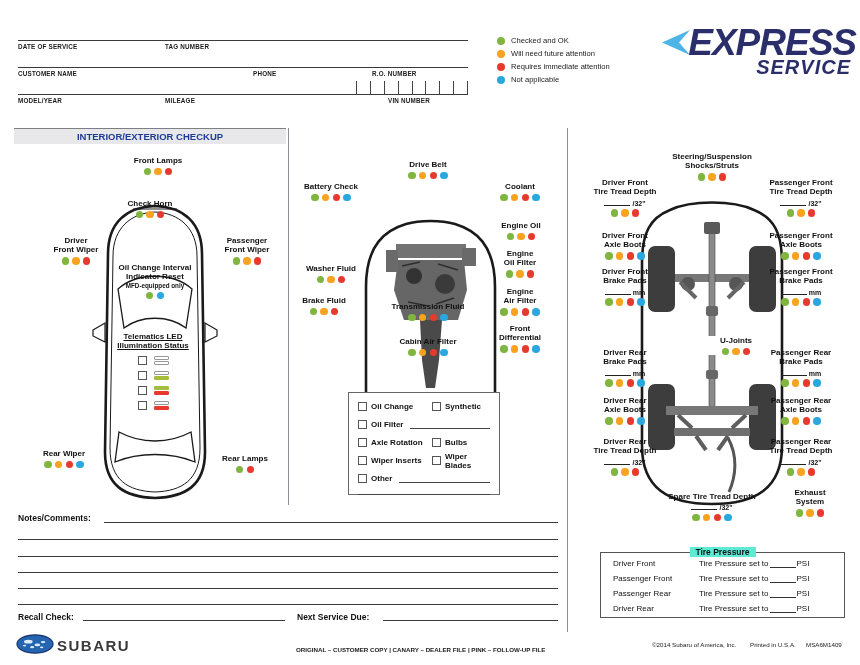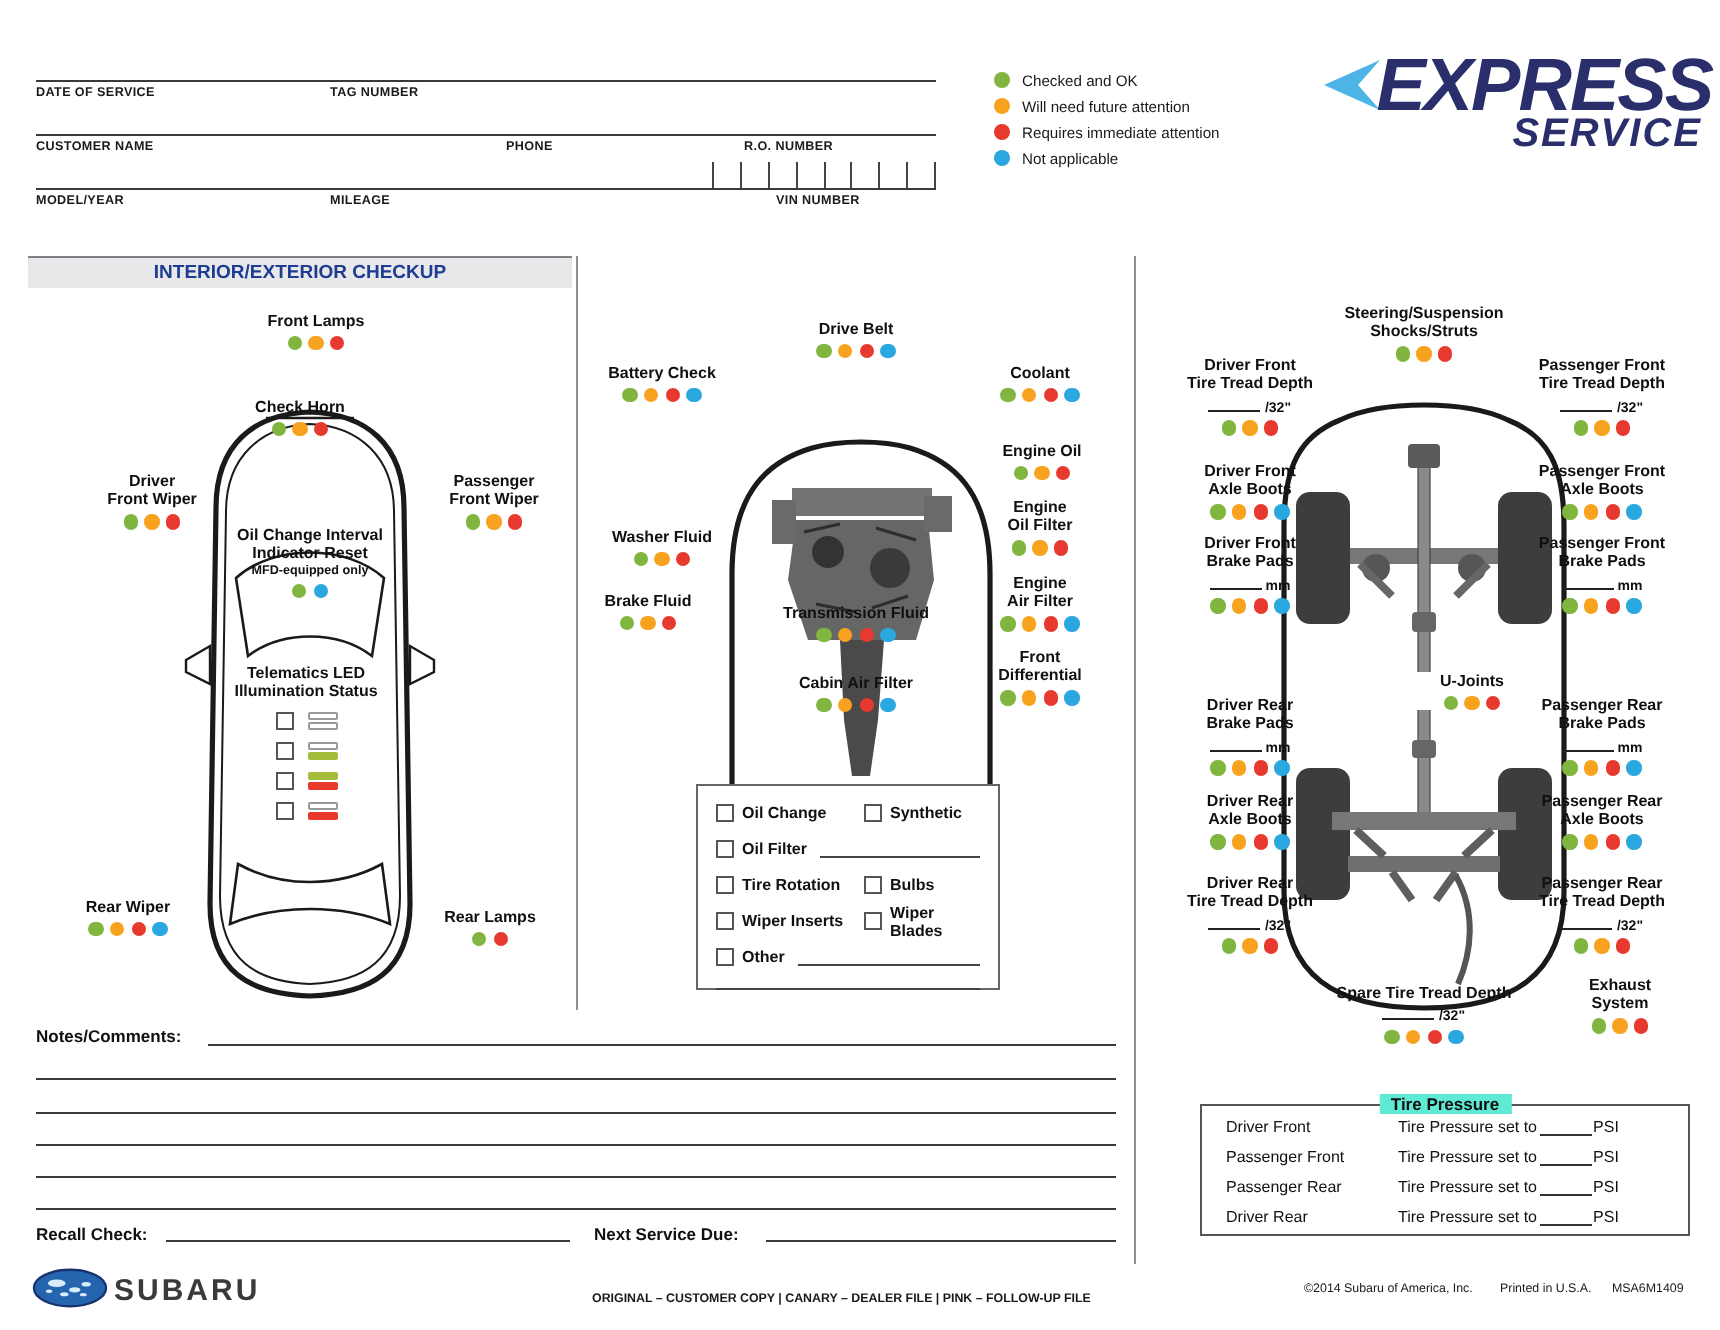--- a/index.html
+++ b/index.html
@@ -5,21 +5,21 @@
   html,body{margin:0;padding:0;background:#fff;}
   .page{position:relative;width:860px;height:665px;background:#fff;overflow:hidden;
         font-family:"Liberation Sans",sans-serif;color:#111;}
   
   .hline{position:absolute;height:0;border-bottom:1px solid #3a3a3a;}
   .flabel{position:absolute;font-size:6.3px;font-weight:bold;letter-spacing:.2px;color:#1a1a1a;}
   .comb{position:absolute;display:flex;}
   .comb span{flex:1;border-left:1px solid #444;height:13px;}
   .comb span:last-child{border-right:1px solid #444;}
   
-  .leg-row{position:absolute;display:flex;align-items:flex-start;gap:6px;}
+  .leg-row{position:absolute;display:flex;align-items:center;gap:6px;}
   .leg-dot{width:8px;height:8px;border-radius:50%;flex:0 0 auto;}
   .leg-lab{font-size:7.6px;color:#1a1a1a;}
   
   .xlogo{position:absolute;left:652px;top:24px;width:204px;text-align:right;color:#2a2f6b;
          font-style:italic;font-weight:bold;}
   .xtop{display:flex;align-items:center;justify-content:flex-end;}
   .xword{font-size:37px;line-height:1;letter-spacing:-1px;}
   .xarrow{width:30px;height:27px;margin-right:-3px;}
   .xword2{font-size:20px;line-height:1;letter-spacing:1px;margin-top:-4px;padding-right:5px;}
   
@@ -30,21 +30,21 @@
   .item{position:absolute;text-align:center;font-size:8px;line-height:1.18;font-weight:bold;
         color:#101010;z-index:5;}
   .lab{white-space:pre-line;}
   .sub{font-size:6.3px;}
   .dots{margin-top:2.5px;line-height:0;}
   .dot{display:inline-block;width:7.5px;height:7.5px;border-radius:50%;margin:0 1.6px;}
   .uline{margin-top:1px;font-size:7px;line-height:1;}
   .wline{display:inline-block;width:26px;height:7px;border-bottom:1px solid #222;}
   .u{margin-left:2px;}
   
-  .telem{position:absolute;left:97px;top:332px;width:112px;text-align:center;z-index:5;}
+  .telem{position:absolute;left:97px;top:332px;width:112px;text-align:center;z-index:5;text-decoration:underline;}
   .telem .lab{font-size:8px;font-weight:bold;white-space:pre-line;line-height:1.18;}
   .trow{display:flex;align-items:center;justify-content:center;gap:7px;margin-top:4px;height:11px;}
   .cb{display:inline-block;width:7px;height:7px;border:1px solid #555;background:#fff;flex:0 0 auto;}
   .ledstack{display:inline-flex;flex-direction:column;gap:1px;}
   .led{width:15px;height:4px;border:1px solid #999;border-radius:1px;background:#fff;box-sizing:border-box;}
   
   .sbox{position:absolute;left:348px;top:392px;width:152px;height:103px;border:1px solid #666;
         background:#fff;z-index:6;box-sizing:border-box;}
   .sb-row{display:flex;align-items:center;margin:9px 9px 0 9px;height:9px;}
   .sb-entry{display:flex;align-items:center;gap:4px;font-size:8px;font-weight:bold;}
@@ -277,21 +277,21 @@
     <div class="sb-row">
       <span class="sb-entry" style="flex:1">
           <span class="cb"></span>
           <span>Oil Filter</span>
           <span class="sb-line"></span>
         </span>
     </div>
     <div class="sb-row">
       <span class="sb-entry sb-first">
           <span class="cb"></span>
-          <span>Tire Rotation</span>
+          <span>Axle Rotation</span>
         </span>
       <span class="sb-entry">
           <span class="cb"></span>
           <span>Bulbs</span>
         </span>
     </div>
     <div class="sb-row">
       <span class="sb-entry sb-first">
           <span class="cb"></span>
           <span>Wiper Inserts</span>

